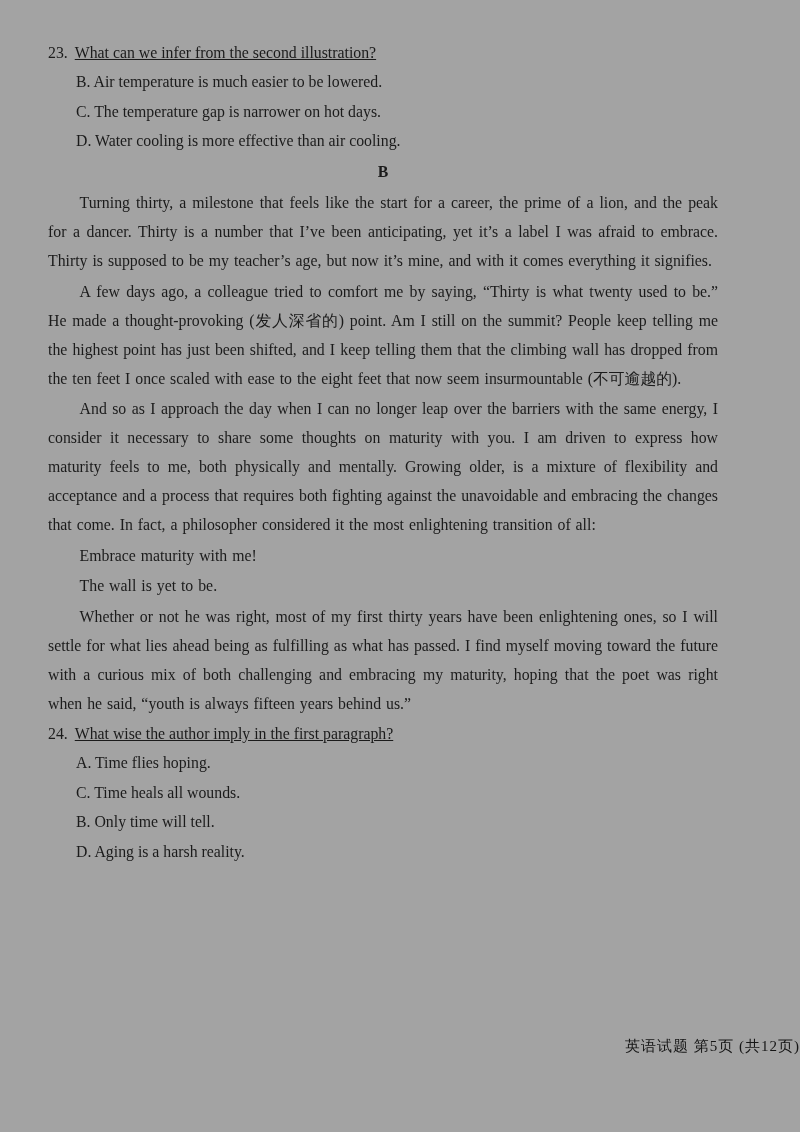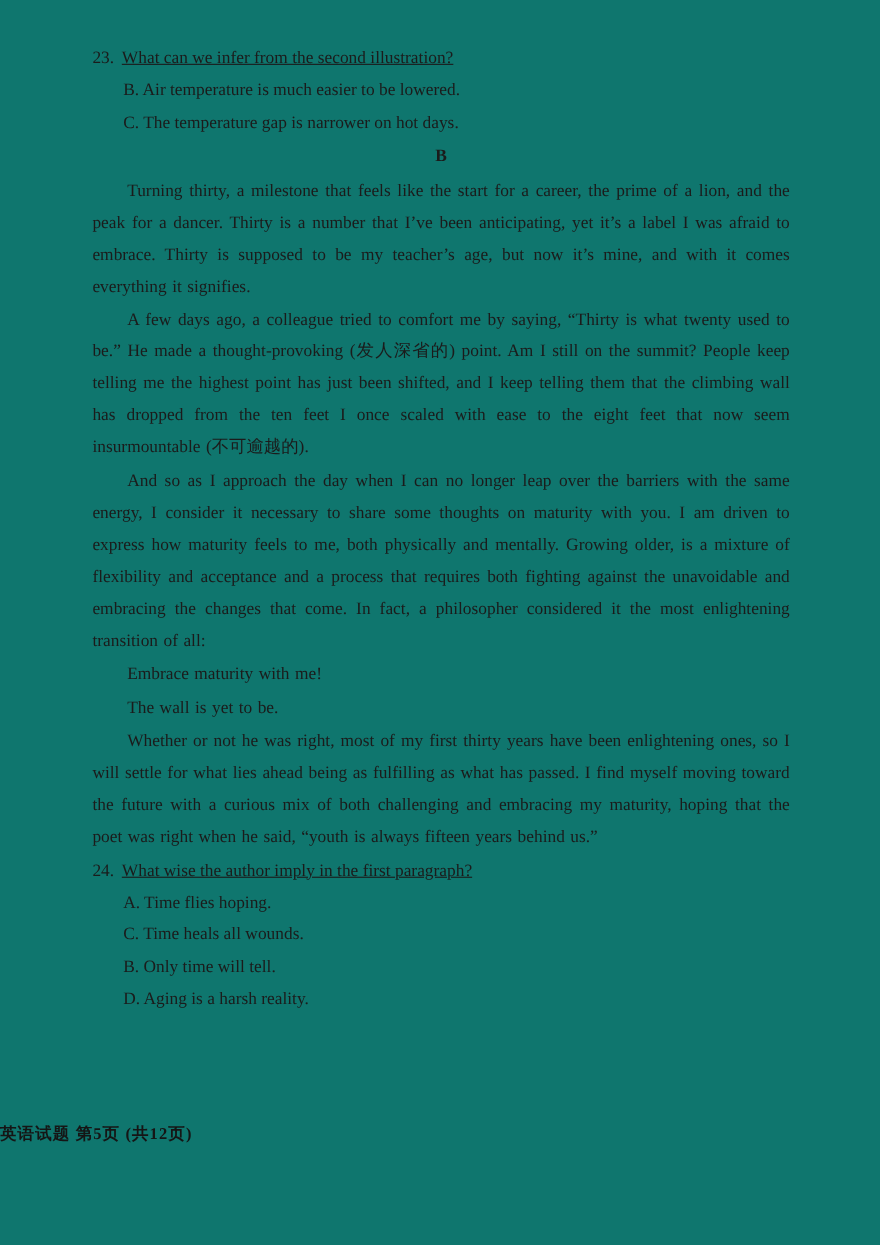--- a/index.html
+++ b/index.html
@@ -5,23 +5,23 @@
   html, body {
     margin: 0;
     padding: 0;
     background: #e8e8e8;
   }
   .page {
     position: relative;
     width: 800px;
     height: 1132px;
     margin: 0 auto;
-    background: #0f766e;
+    background: #a3a3a3;
     box-sizing: border-box;
-    padding: 38px 82px 0 84px;
+    padding: 38px 82px 0 48px;
     font-family: "Liberation Serif", "DejaVu Serif", serif;
     font-size: 15.8px;
     color: #1b1b1b;
     overflow: hidden;
   }
   .q-line {
     display: flex;
     line-height: 29px;
     align-items: baseline;
   }
@@ -47,40 +47,41 @@
     margin: 1.5px 0;
     text-indent: 2em;
     text-align: justify;
     line-height: 29px;
     word-spacing: 1px;
   }
   .footer {
     position: absolute;
     left: 0;
     right: 0;
-    bottom: 92px;
-    text-align: left;
-    font-weight: bold;
+    bottom: 76px;
+    text-align: right;
+    font-weight: normal;
     font-size: 15px;
     color: #151515;
     letter-spacing: 1px;
   }
 </style>
 </head>
 <body>
 
 <div class="page">
 
   <div class="question-block">
     <div class="q-line">
       <span class="q-num">23.</span>
       <span class="q-prompt">What can we infer from the second illustration?</span>
     </div>
     <div class="option">B. Air temperature is much easier to be lowered.</div>
     <div class="option">C. The temperature gap is narrower on hot days.</div>
+    <div class="option">D. Water cooling is more effective than air cooling.</div>
   </div>
 
   <div class="section-label">B</div>
 
   <p class="para">Turning thirty, a milestone that feels like the start for a career, the prime of a lion, and the peak for a dancer. Thirty is a number that I’ve been anticipating, yet it’s a label I was afraid to embrace. Thirty is supposed to be my teacher’s age, but now it’s mine, and with it comes everything it signifies.</p>
   <p class="para">A few days ago, a colleague tried to comfort me by saying, “Thirty is what twenty used to be.” He made a thought-provoking (发人深省的) point. Am I still on the summit? People keep telling me the highest point has just been shifted, and I keep telling them that the climbing wall has dropped from the ten feet I once scaled with ease to the eight feet that now seem insurmountable (不可逾越的).</p>
   <p class="para">And so as I approach the day when I can no longer leap over the barriers with the same energy, I consider it necessary to share some thoughts on maturity with you. I am driven to express how maturity feels to me, both physically and mentally. Growing older, is a mixture of flexibility and acceptance and a process that requires both fighting against the unavoidable and embracing the changes that come. In fact, a philosopher considered it the most enlightening transition of all:</p>
   <p class="para">Embrace maturity with me!</p>
   <p class="para">The wall is yet to be.</p>
   <p class="para">Whether or not he was right, most of my first thirty years have been enlightening ones, so I will settle for what lies ahead being as fulfilling as what has passed. I find myself moving toward the future with a curious mix of both challenging and embracing my maturity, hoping that the poet was right when he said, “youth is always fifteen years behind us.”</p>

